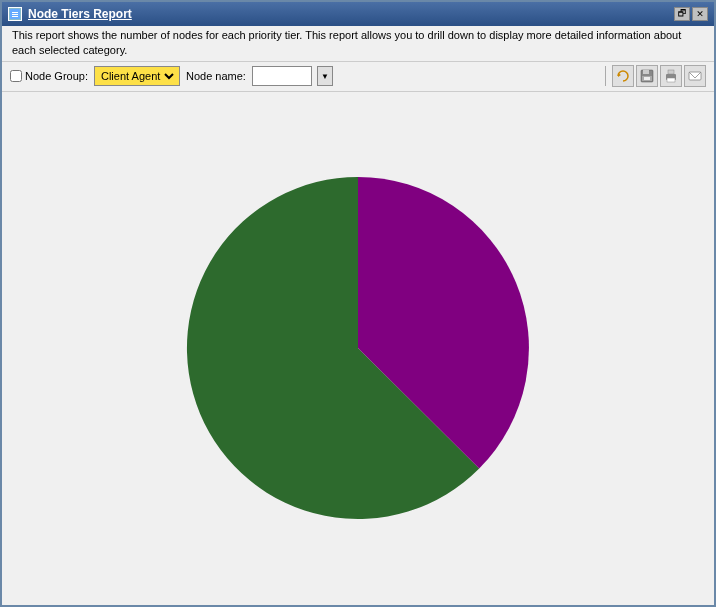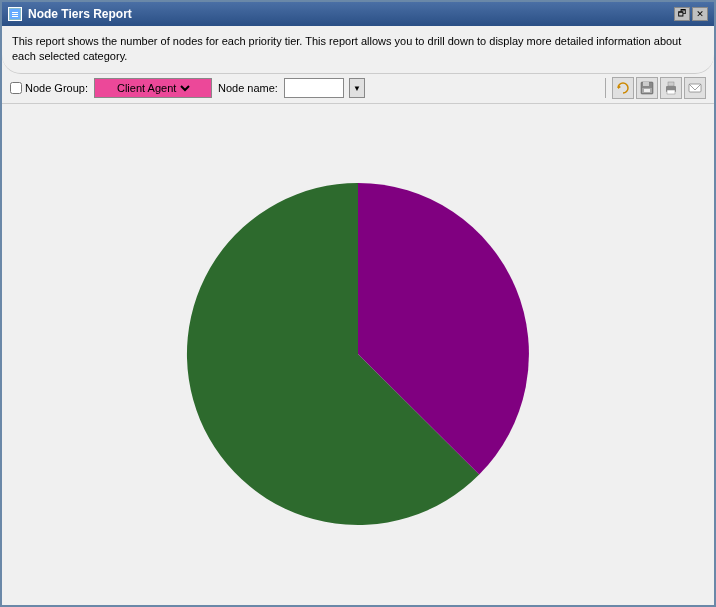--- a/index.html
+++ b/index.html
@@ -39,20 +39,21 @@
       border: 1px solid #fff;
       display: flex;
       align-items: center;
       justify-content: center;
       font-size: 8px;
     }
 
     .title-text {
       font-size: 12px;
       font-weight: bold;
+      text-decoration: underline;
     }
 
     .title-controls {
       display: flex;
       gap: 2px;
     }
 
     .title-btn {
       width: 16px;
       height: 14px;
@@ -60,27 +61,26 @@
       border: 1px solid #888;
       font-size: 9px;
       display: flex;
       align-items: center;
       justify-content: center;
       cursor: pointer;
       color: #000;
     }
 
     .description {
-      padding: 8px 10px;
+      padding: 2px 10px;
       font-size: 11px;
       color: #000;
       background: #f0f0f0;
       border-bottom: 1px solid #ccc;
       line-height: 1.4;
-      border-radius: 19px;
     }
 
     .toolbar {
       display: flex;
       align-items: center;
       padding: 4px 8px;
       background: #f0f0f0;
       border-bottom: 1px solid #ccc;
       gap: 6px;
       height: 30px;
@@ -109,23 +109,23 @@
 
     .checkbox-label input {
       width: 12px;
       height: 12px;
     }
 
     .dropdown {
       display: flex;
       align-items: center;
       border: 1px solid #888;
-      background: #ec4899;
+      background: #fde047;
       height: 20px;
-      padding: 0 18px;
+      padding: 0 2px;
       font-size: 11px;
     }
 
     .dropdown select {
       border: none;
       background: transparent;
       font-size: 11px;
       outline: none;
       height: 18px;
     }

